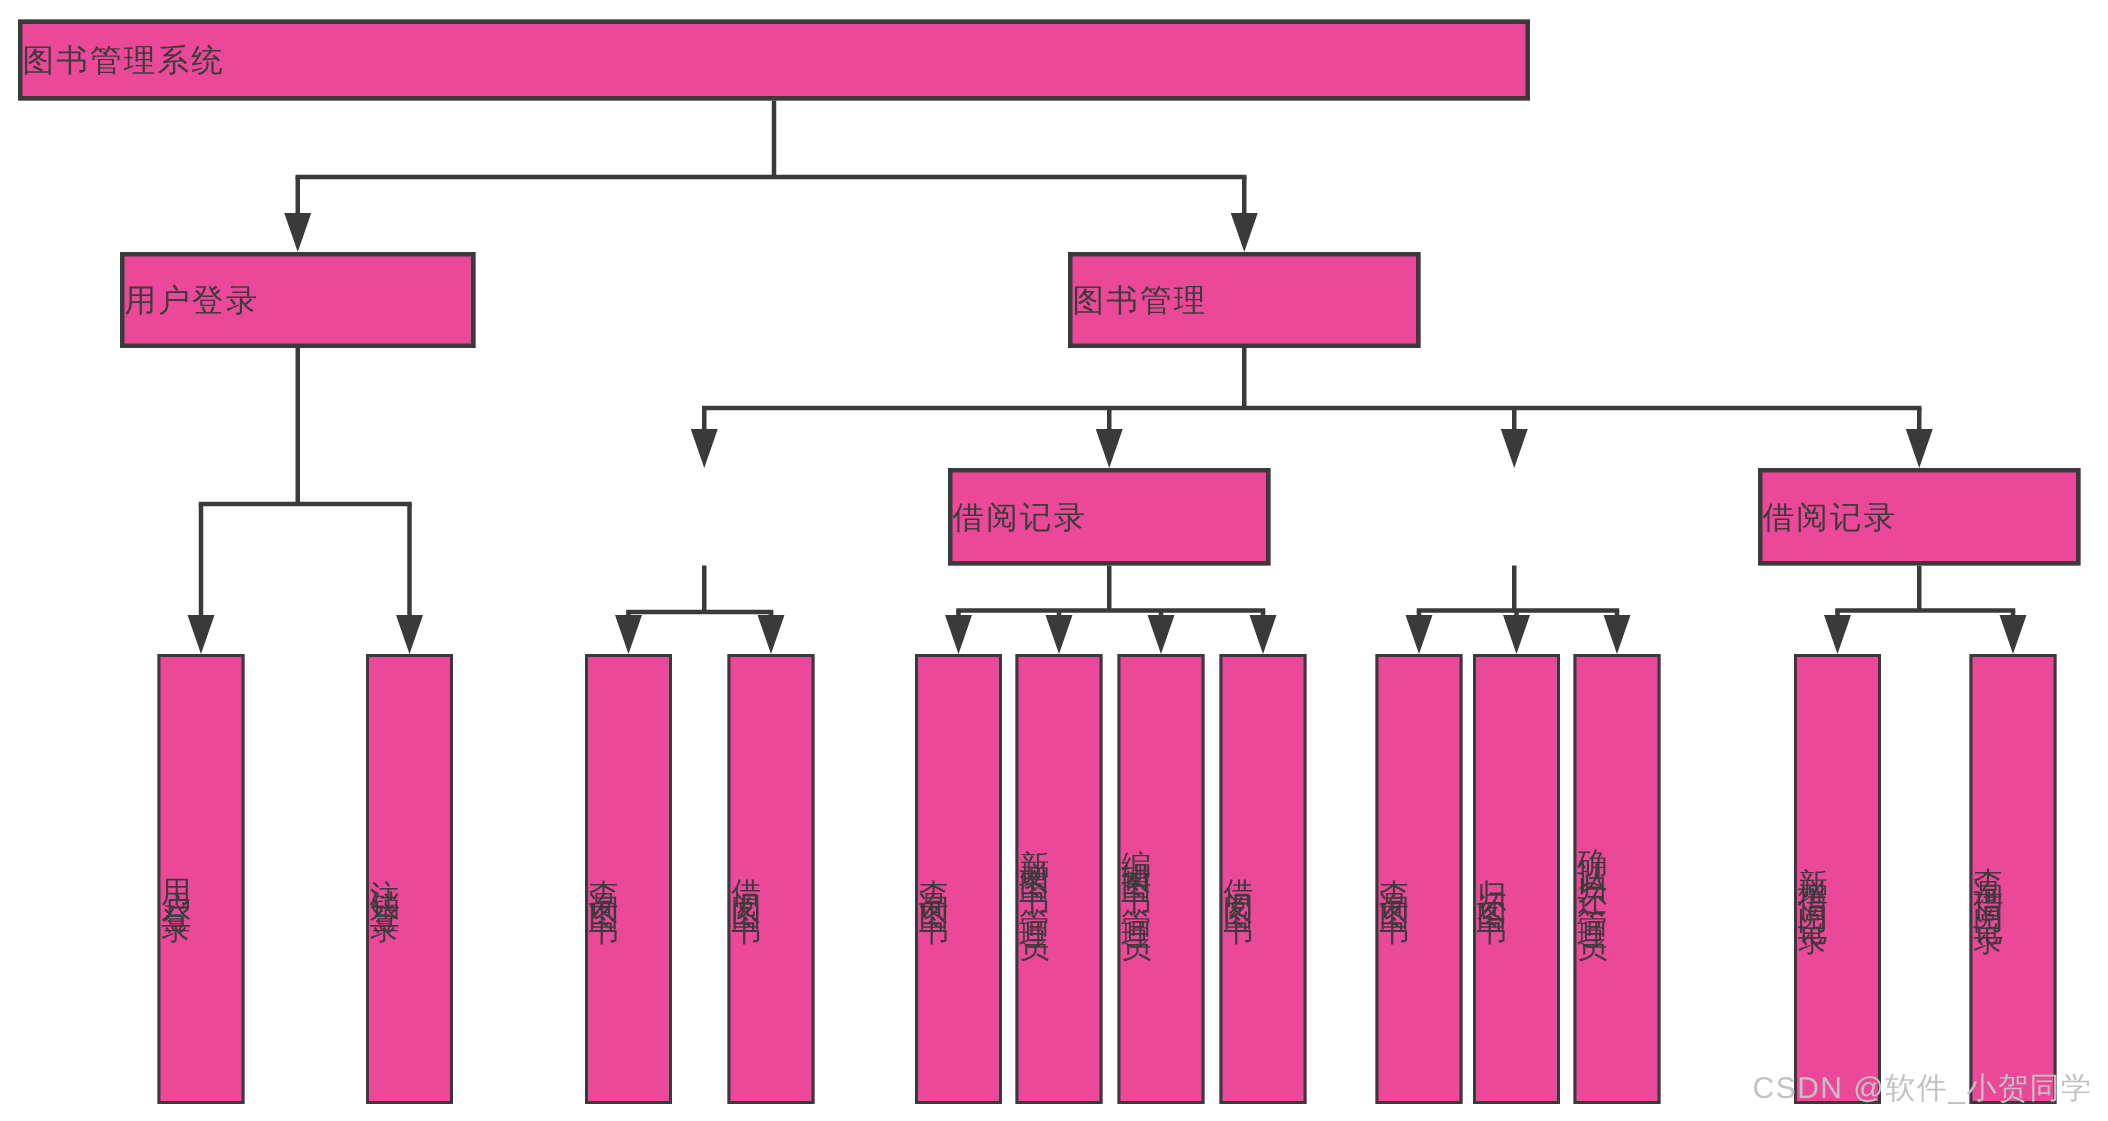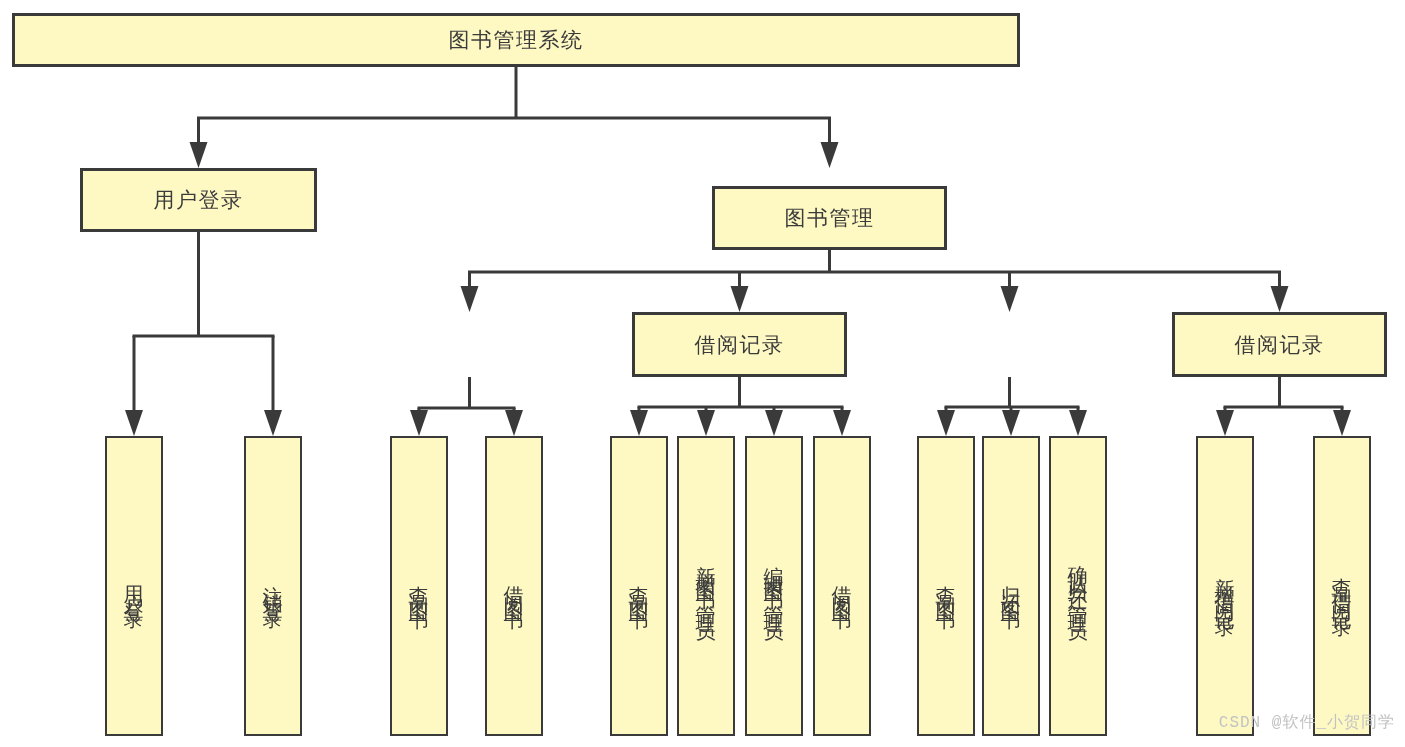--- a/index.html
+++ b/index.html
@@ -29,50 +29,48 @@
     stroke-width: 3;
     fill: none;
   }
   .connectors polygon {
     fill: var(--line);
     stroke: none;
   }
   .box {
     position: absolute;
     box-sizing: border-box;
-    background: #fef9c3;
+    background: #ec4899;
     border: 3px solid var(--line);
     display: flex;
     align-items: center;
-    justify-content: center;
     color: var(--text);
     font-size: 21px;
     letter-spacing: 1.5px;
     text-align: center;
   }
   .leaf {
     border-width: 2.5px;
   }
   .leaf .vtext {
     writing-mode: vertical-rl;
     text-orientation: mixed;
     font-size: 20px;
     letter-spacing: 8px;
     line-height: 1;
   }
   .watermark {
     position: absolute;
     top: 712px;
     right: 10px;
-    font-size: 16px;
+    font-size: 20px;
     letter-spacing: 1px;
     color: var(--watermark);
     z-index: 10;
     white-space: nowrap;
-    font-family: Liberation Mono, monospace;
   }
 </style>
 </head>
 <body>
 
 <div class="canvas">
 
   <svg class="connectors" viewBox="0 0 1405 747" xmlns="http://www.w3.org/2000/svg">
 
     <g>
@@ -149,21 +147,21 @@
     </g>
   </svg>
 
   <div class="box" style="left:12px; top:13px; width:1008px; height:54px;">
     <span>图书管理系统</span>
   </div>
 
   <div class="box" style="left:80px; top:168px; width:237px; height:64px;">
     <span>用户登录</span>
   </div>
-  <div class="box" style="left:712px; top:168px; width:235px; height:64px;margin-top:18px;">
+  <div class="box" style="left:712px; top:168px; width:235px; height:64px;">
     <span>图书管理</span>
   </div>
 
   <div class="box" style="left:632px; top:312px; width:215px; height:65px;">
     <span>借阅记录</span>
   </div>
   <div class="box" style="left:1172px; top:312px; width:215px; height:65px;">
     <span>借阅记录</span>
   </div>
 

